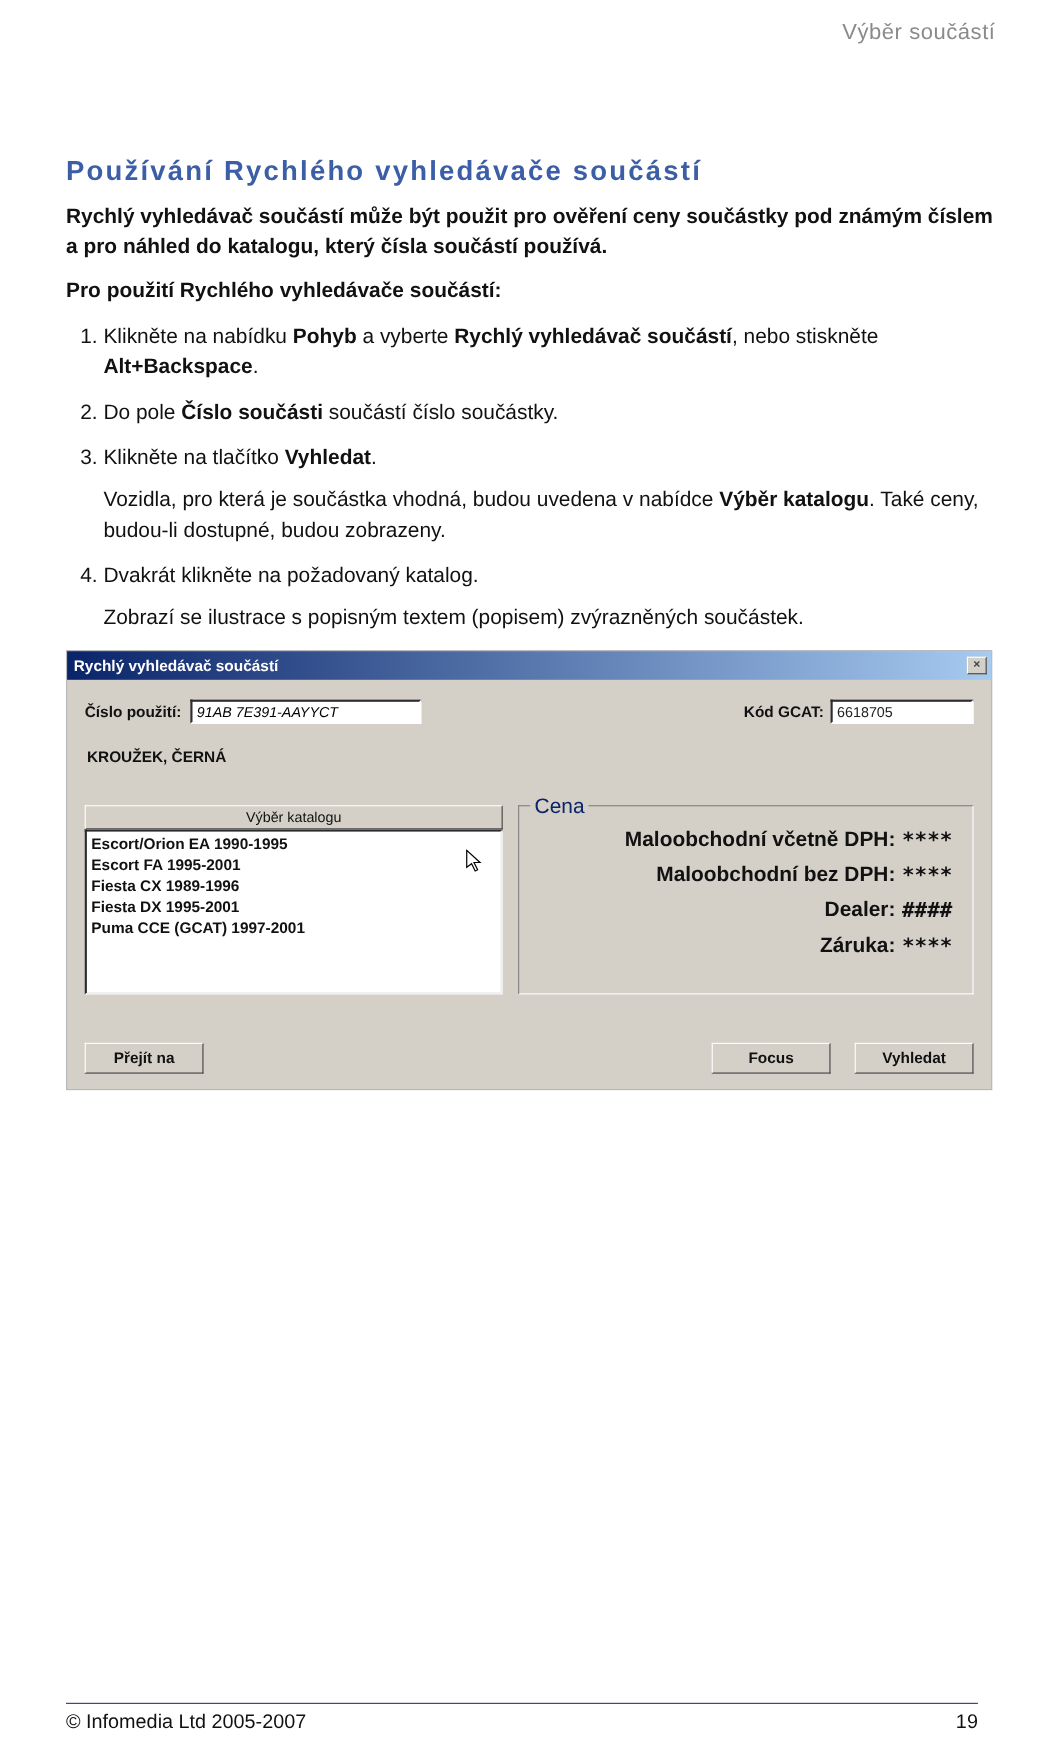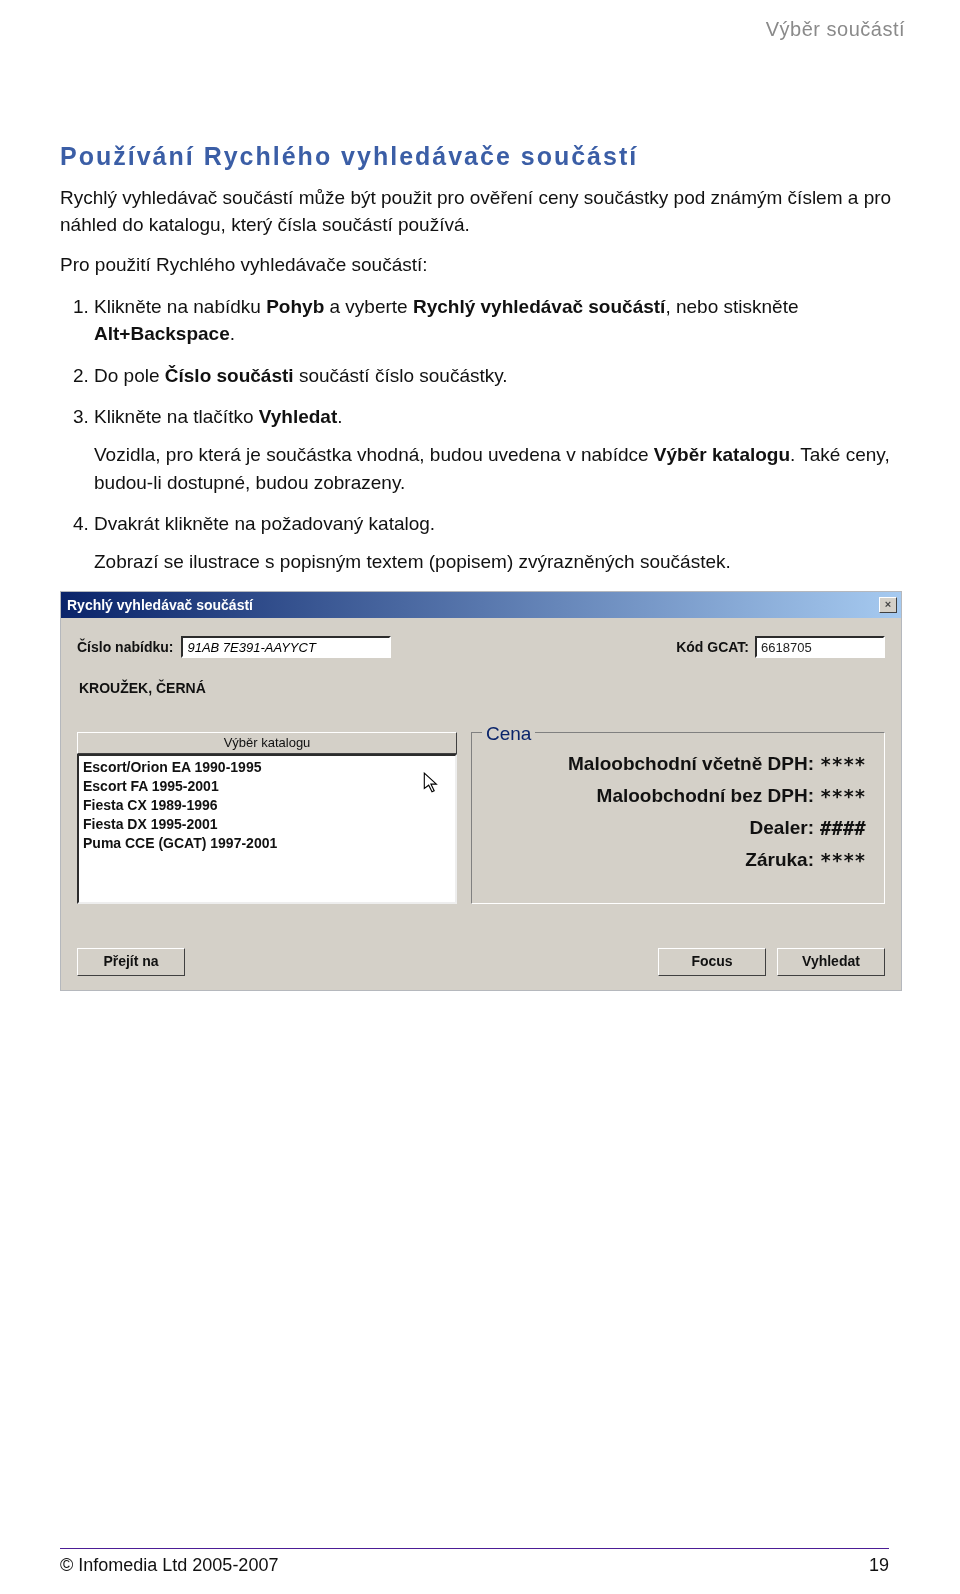--- a/index.html
+++ b/index.html
@@ -29,20 +29,21 @@
     font-size: 25px;
     letter-spacing: 2px;
     font-weight: bold;
     margin-bottom: 14px;
   }
   .body-text {
     font-size: 19px;
     line-height: 1.4;
     margin-bottom: 14px;
     color: #111;
+    font-weight: bold;
   }
   ol.steps {
     list-style: decimal;
     margin: 0 0 16px 0;
     padding-left: 34px;
   }
   ol.steps > li {
     font-size: 19px;
     line-height: 1.45;
     margin-bottom: 14px;
@@ -173,21 +174,21 @@
     justify-content: flex-end;
     gap: 6px;
     margin-bottom: 10px;
     font-weight: bold;
   }
   .price-row .plabel { text-align: right; }
   .price-row .pval { width: 50px; text-align: left; font-family: monospace; }
   .btn-row {
     display: flex;
     margin-top: 44px;
-    gap: 1px;
+    gap: 12px;
   }
   .btn-row .gap { flex: 1; }
   .btn {
     height: 28px;
     min-width: 108px;
     background: #d4d0c8;
     border-top: 1px solid #fff;
     border-left: 1px solid #fff;
     border-right: 1px solid #404040;
     border-bottom: 1px solid #404040;
@@ -244,21 +245,21 @@
   <div class="dialog-wrap">
     <div class="titlebar">
       <span>Rychlý vyhledávač součástí</span>
       <span class="spacer"></span>
       <div class="close-btn">
         <span>×</span>
       </div>
     </div>
     <div class="dialog-body">
       <div class="row1">
-        <span class="label">Číslo nabídku:</span>
+        <span class="label">Číslo použití:</span>
         <div class="input-inset part-num">91AB 7E391-AAYYCT</div>
         <div class="finis-wrap">
           <span class="label">Kód GCAT:</span>
           <div class="input-inset finis">6618705</div>
         </div>
       </div>
 
       <div class="desc-row">KROUŽEK, ČERNÁ</div>
 
       <div class="middle">

